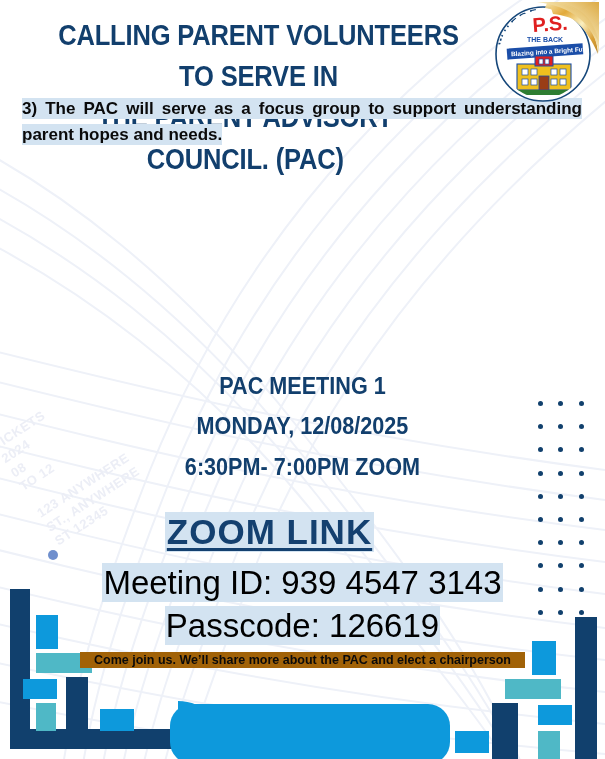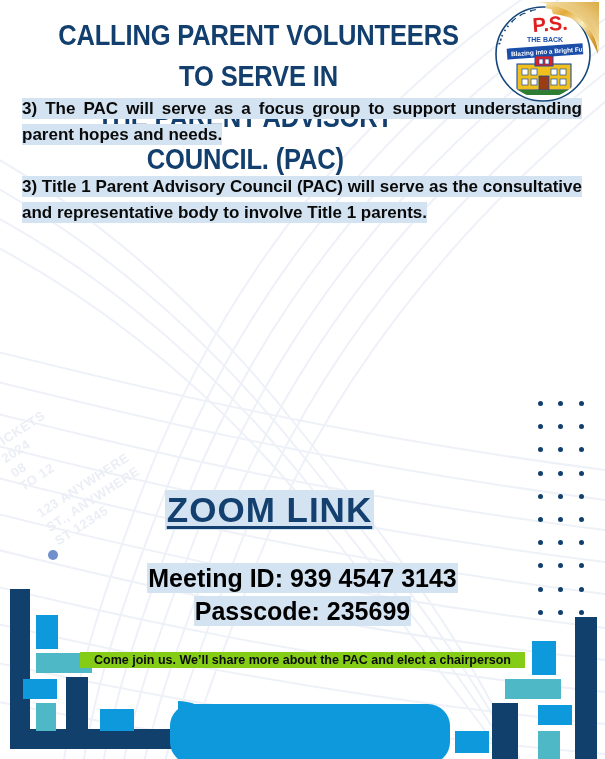--- a/index.html
+++ b/index.html
@@ -117,21 +117,21 @@
     line-height: 1.68;
     letter-spacing: 0px;
     transform: scaleX(.9);
     text-transform: uppercase;
   }
 
   
   .zoom-link-wrap {
     position: absolute;
     left: 0;
-    top: 490px;
+    top: 512px;
     width: 539px;
     text-align: center;
     z-index: 6;
   }
   .zoom-link {
     display: inline-block;
     color: #14406f;
     background: #d3e3f1;
     font-family: "Liberation Sans", sans-serif;
     font-weight: 700;
@@ -149,40 +149,40 @@
     position: absolute;
     left: 0;
     top: 562px;
     width: 605px;
     text-align: center;
     z-index: 6;
   }
   .cred-line {
     color: #000000;
     font-family: "Liberation Sans", sans-serif;
-    font-weight: 700;
-    font-size: 25px;
+    font-weight: 400;
+    font-size: 33px;
     line-height: 1.3;
   }
   .cred-line span.hl {
     background: #d3e3f1;
     padding: 1px 1px;
   }
 
   
   .footnote {
     position: absolute;
     left: 0;
     top: 650px;
     width: 605px;
     text-align: center;
     z-index: 6;
   }
   .footnote span {
-    background: #84cc16;
+    background: #a16207;
     color: #0a0a0a;
     font-family: "Liberation Sans", sans-serif;
     font-weight: 700;
     font-size: 12.5px;
     padding: 1px 14px;
   }
   .dots-grid {
     position: absolute;
     left: 530px;
     top: 392px;
@@ -337,31 +337,35 @@
     </g>
 
     <path d="M58 0 C86 2 104 18 108 40 C100 26 84 14 62 12 Z" fill="url(#gold)"></path>
     <path d="M60 0 C92 4 108 24 108 48 C108 22 92 4 66 0 Z" fill="url(#gold2)"></path>
     <path d="M56 1 C88 6 106 26 107 52 C96 26 80 10 54 6 Z" fill="url(#gold)" opacity=".95"></path>
     <path d="M46 0 C80 4 104 22 108 52 L108 0 Z" fill="url(#gold2)" opacity=".92"></path>
   </svg>
 
   <div class="body-block">
     <p class="para"><span class="hl">3) The PAC will serve as a focus group to support understanding parent hopes and needs.</span></p>
-    <p class="para"><span class="hl">3) Title 1 Parent Advisory Council (PAC)  will serve as the consultative and representative body to involve Title 1 parents.</span></p>
-  </div>
-
+  </div>
+
+  <div class="meet-block">
+    <div class="meet-line">PAC Meeting 1</div>
+    <div class="meet-line">Monday, 12/08/2025</div>
+    <div class="meet-line">6:30PM- 7:00PM Zoom</div>
+  </div>
 
   <div class="zoom-link-wrap">
     <a class="zoom-link" href="#">ZOOM LINK</a>
   </div>
 
   <div class="cred-block">
     <div class="cred-line"><span class="hl">Meeting ID: 939 4547 3143</span></div>
-    <div class="cred-line"><span class="hl">Passcode: 235699</span></div>
+    <div class="cred-line"><span class="hl">Passcode: 126619</span></div>
   </div>
 
   <div class="footnote">
     <span>Come join us. We’ll share more about the PAC and elect a chairperson</span>
   </div>
 
   <div class="dots-grid" id="dotsGrid">
       <i style="background: rgb(17, 64, 109);"></i>
       <i style="background: rgb(17, 64, 109);"></i>
       <i style="background: rgb(17, 64, 109);"></i>

